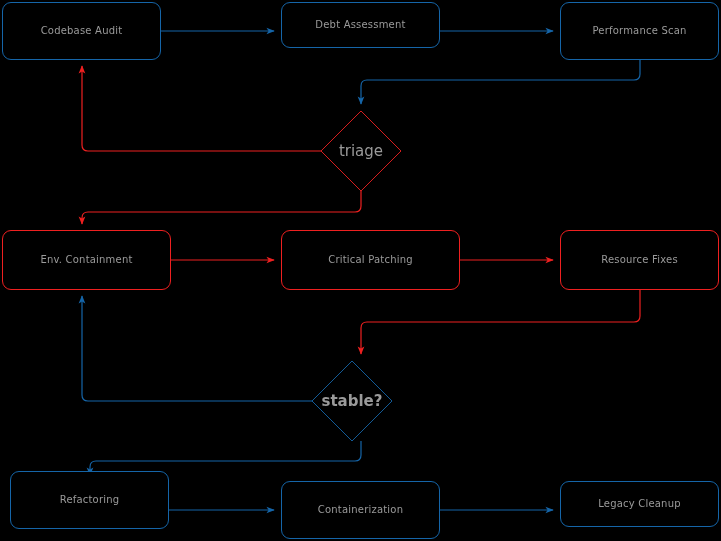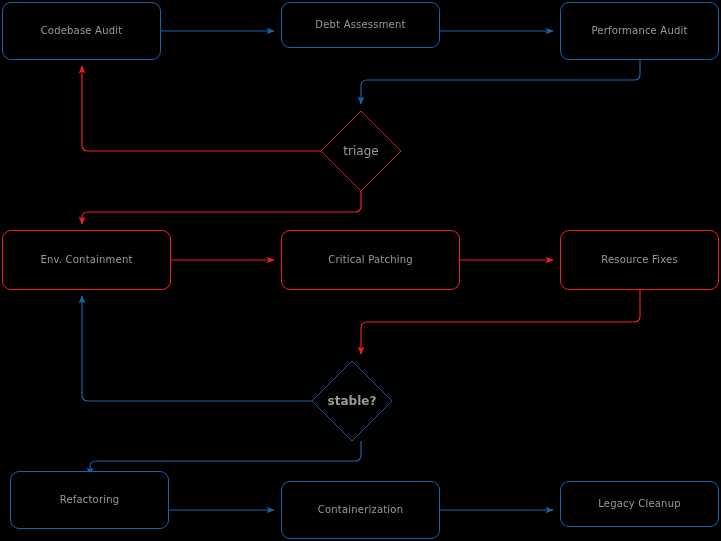--- a/index.html
+++ b/index.html
@@ -29,21 +29,21 @@
     text-align:left;
   }
   .dnode{
     position:absolute;
     display:flex;align-items:center;justify-content:center;
   }
   .dnode .dlbl{
     position:relative;
     z-index:2;
     color:#9a9a9a;
-    font-size:12px;
+    font-size:15px;
     line-height:1;
     white-space:nowrap;
   }
   .dnode svg{position:absolute;left:0;top:0;}
 </style>
 </head>
 <body>
 
 <div id="stage">
 
@@ -82,21 +82,21 @@
     </g>
   </svg>
 
   <div class="node" style="left:2px;top:2px;width:159px;height:58px;">
     <span class="lbl">Codebase Audit</span>
   </div>
   <div class="node" style="left:281px;top:2px;width:159px;height:46px;">
     <span class="lbl">Debt Assessment</span>
   </div>
   <div class="node" style="left:560px;top:2px;width:159px;height:58px;">
-    <span class="lbl">Performance Audit</span>
+    <span class="lbl">Performance Scan</span>
   </div>
 
   <div class="dnode" style="left:321px;top:111px;width:80px;height:80px;">
     <svg width="80" height="80" viewBox="0 0 80 80">
       <polygon points="40,0 80,40 40,80 0,40" fill="#000" stroke="#ee2020" stroke-width="0.9"></polygon>
     </svg>
     <span class="dlbl">triage</span>
   </div>
 
   <div class="node red" style="left:2px;top:230px;width:169px;height:60px;">

